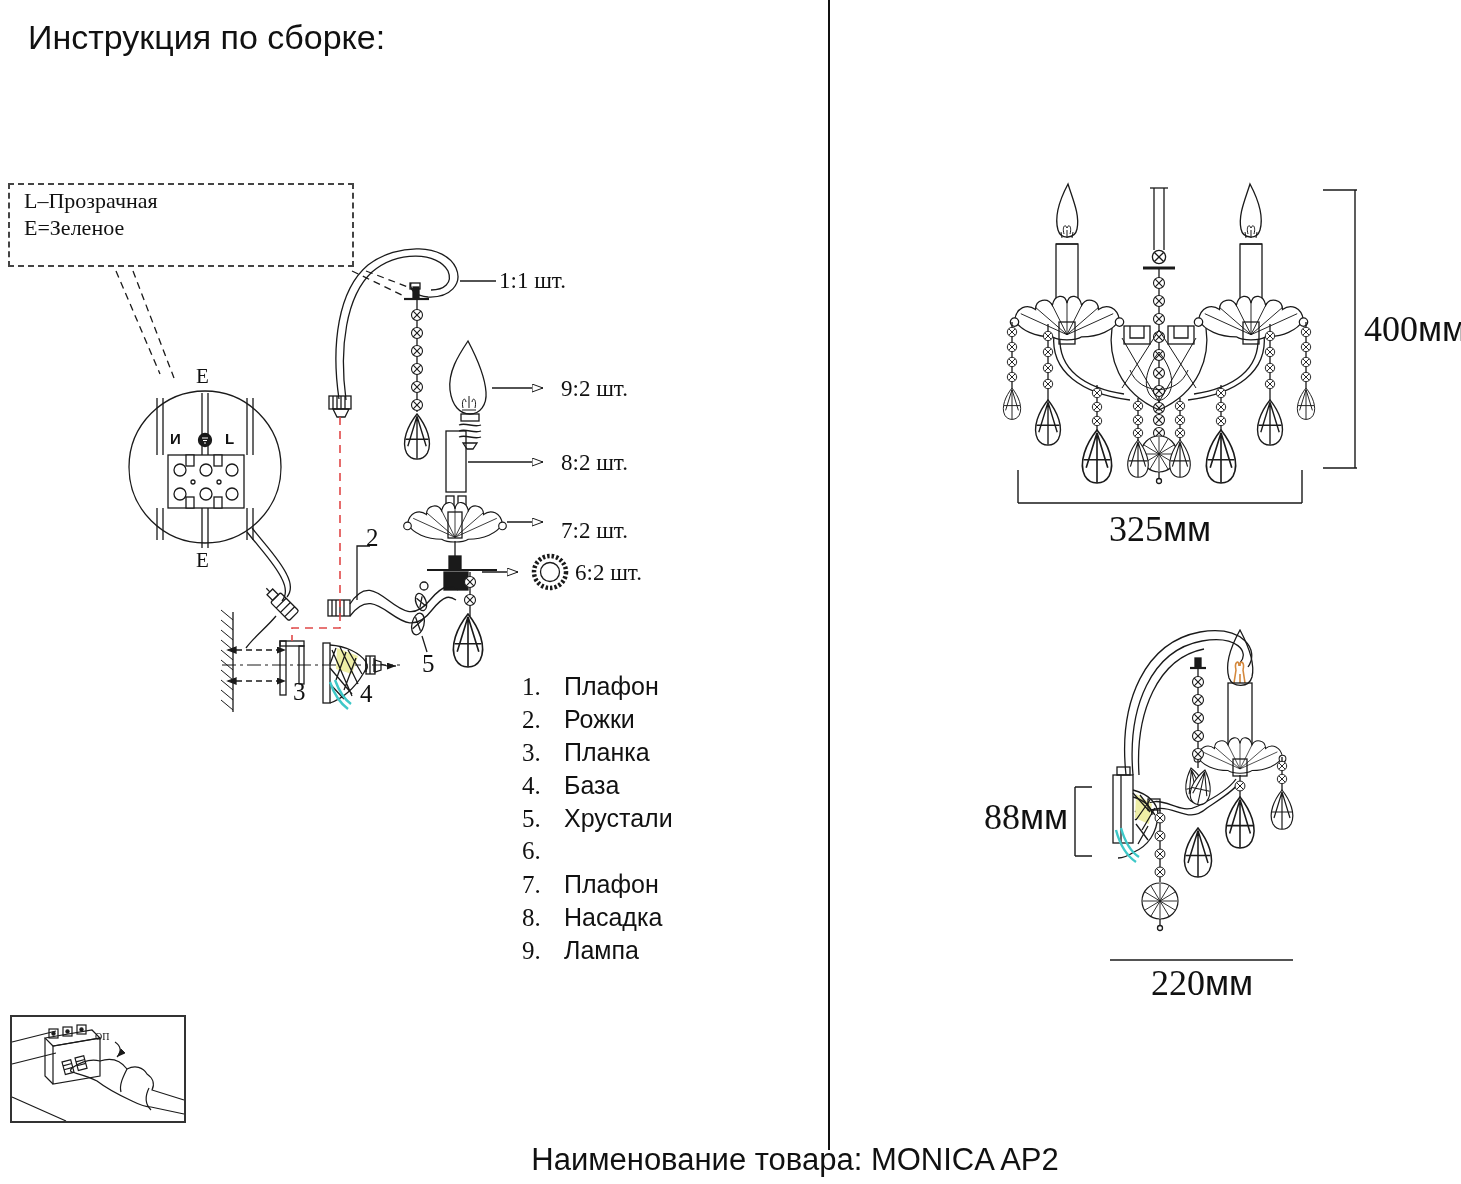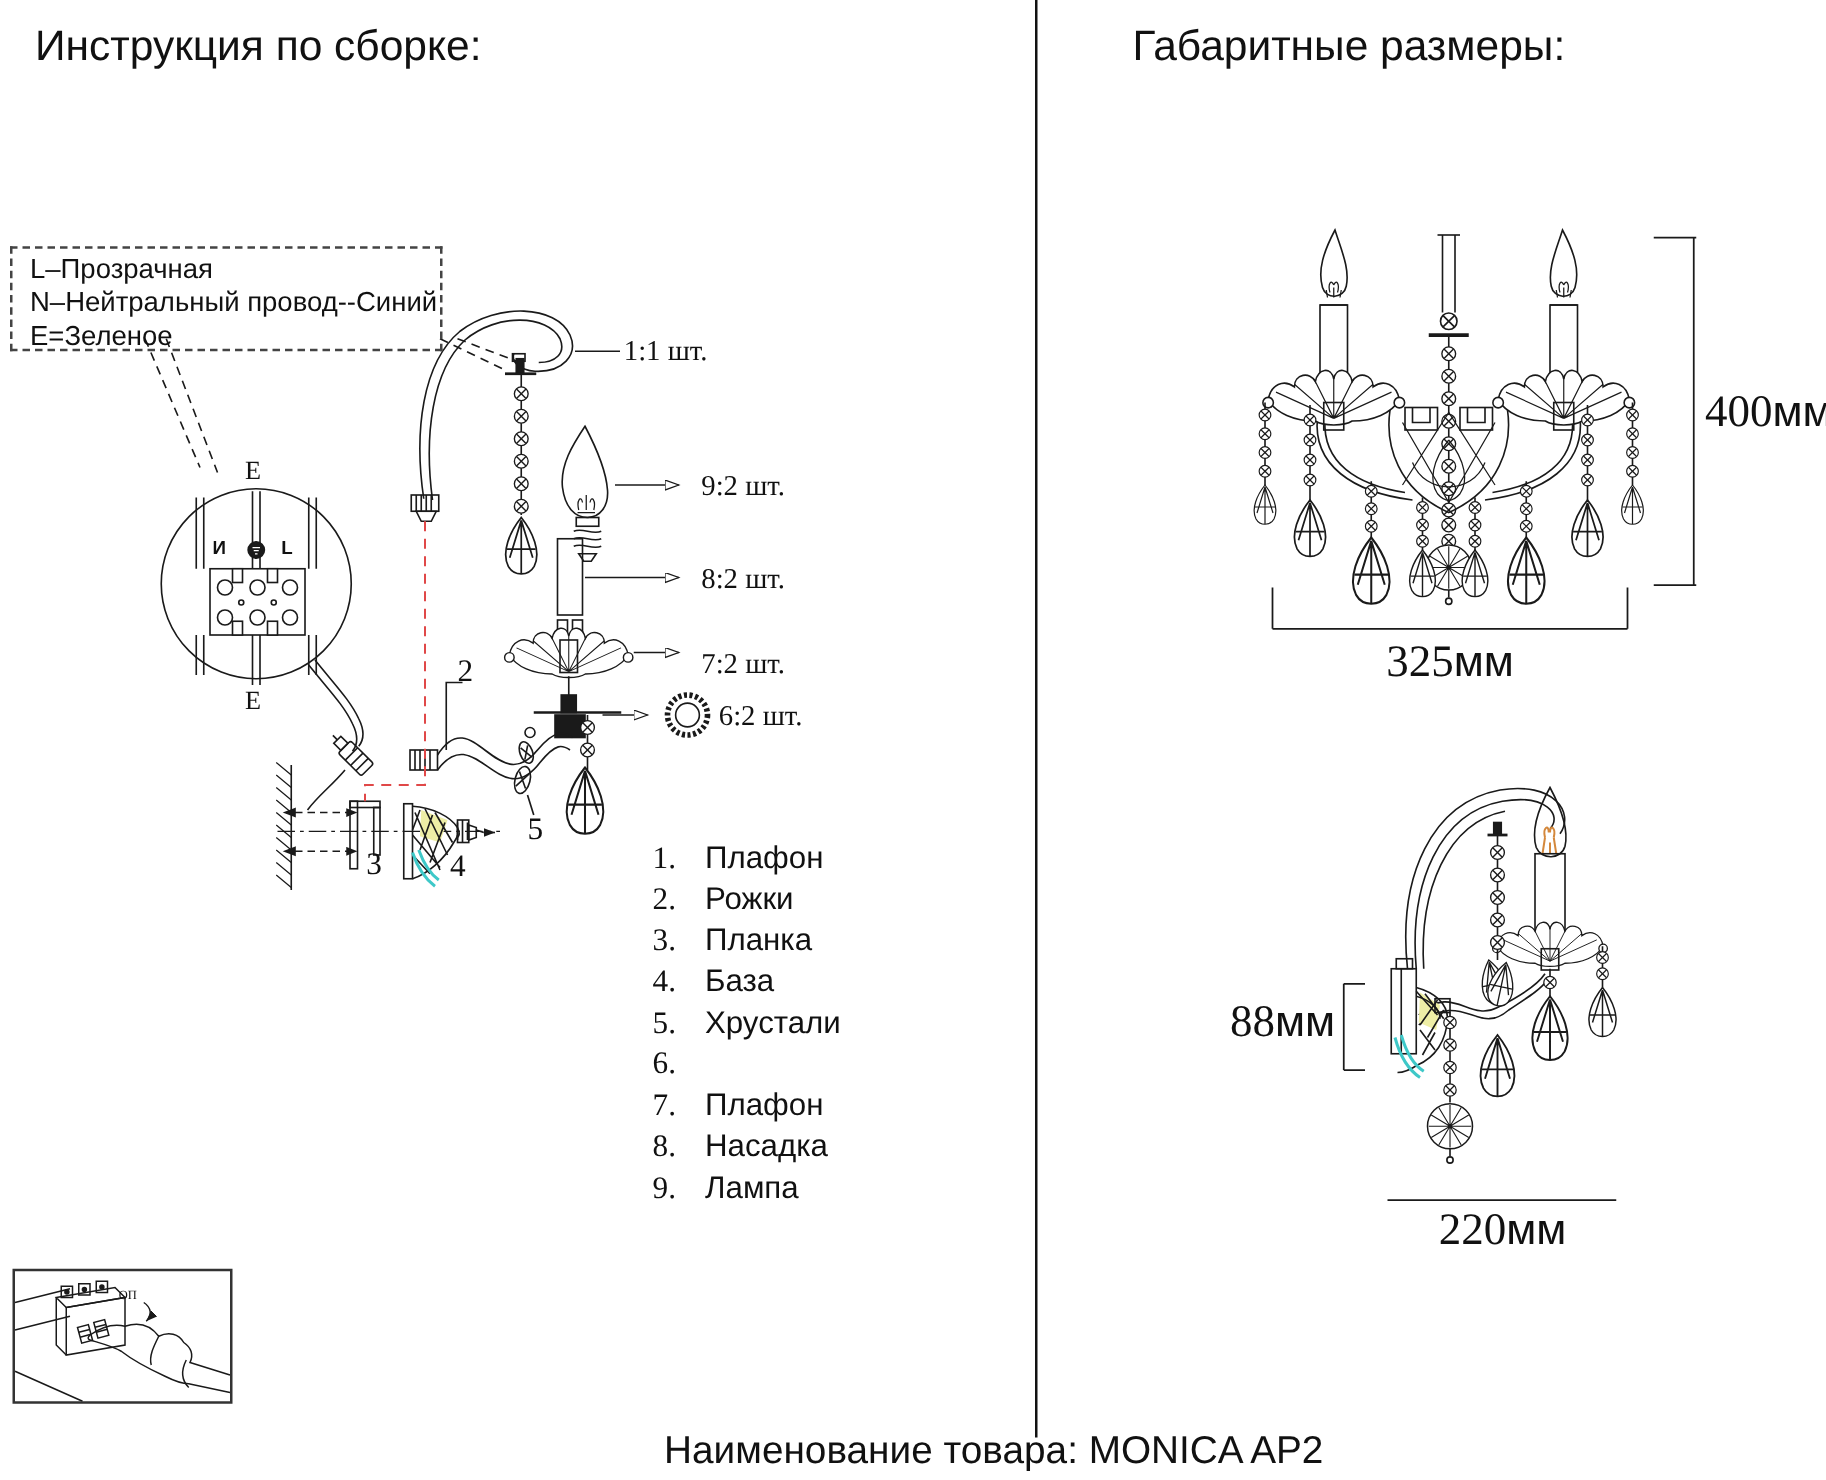--- a/index.html
+++ b/index.html
@@ -1,21 +1,21 @@
 <!DOCTYPE html>
 <html><head>
 <meta charset="utf-8">
 <style>
   html,body{margin:0;padding:0;background:#ffffff;}
   .canvas{position:relative;width:1461px;height:1184px;background:#fff;overflow:hidden;
           font-family:"Liberation Sans",sans-serif;color:#111;}
   .t{position:absolute;white-space:nowrap;}
   .title{font-size:34px;letter-spacing:0px;}
-  .legend-box{position:absolute;left:8px;top:197px;width:346px;height:84px;
-              border:2px dashed #444;padding:2px 0 0 14px;box-sizing:border-box;}
+  .legend-box{position:absolute;left:8px;top:183px;width:346px;height:84px;
+              border:2px dashed #444;padding:2px 0 0 14px;box-sizing:border-box;font-family:Liberation Serif, serif;}
   .legend-box div{font-size:22px;line-height:27px;}
   .callout{font-size:23px;font-family:"Liberation Serif",serif;}
   .plabel{font-size:25px;font-family:"Liberation Serif",serif;}
   .term{font-size:15px;font-weight:bold;}
   .elabel{font-size:21px;font-family:"Liberation Serif",serif;}
   .parts{position:absolute;left:522px;top:672px;}
   .parts .row{height:33px;display:flex;align-items:baseline;}
   .parts .num{font-family:"Liberation Serif",serif;font-size:25px;width:42px;}
   .parts .nm{font-size:25px;}
   .dim .v{font-family:"Liberation Serif",serif;font-size:36px;}
@@ -387,25 +387,23 @@
 
     <g stroke="#1a1a1a" fill="none" stroke-width="1.4">
       <path d="M1323,190 L1357,190 M1355,190 L1355,468 M1323,468 L1357,468"></path>
       <path d="M1018,470 L1018,503 M1302,470 L1302,503 M1018,503 L1302,503"></path>
       <path d="M1075,787 L1075,856 M1075,787 L1092,787 M1075,856 L1092,856"></path>
       <path d="M1110,960 L1293,960"></path>
     </g>
   </svg>
 
   <div class="t title" style="left:28px;top:18px;">Инструкция по сборке:</div>
-  <div class="t title" style="left:906px;top:18px;">Габаритные размеры:</div>
 
   <div class="legend-box">
     <div>L–Прозрачная</div>
-    <div>N–Нейтральный провод--Синий</div>
     <div>E=Зеленое</div>
   </div>
 
   <div class="t elabel" style="left:196px;top:364px;">E</div>
   <div class="t elabel" style="left:196px;top:548px;">E</div>
   <div class="t term" style="left:170px;top:430px;">И</div>
   <div class="t term" style="left:225px;top:430px;">L</div>
 
   <div class="t callout" style="left:499px;top:268px;">1:1 шт.</div>
   <div class="t callout" style="left:561px;top:376px;">9:2 шт.</div>

